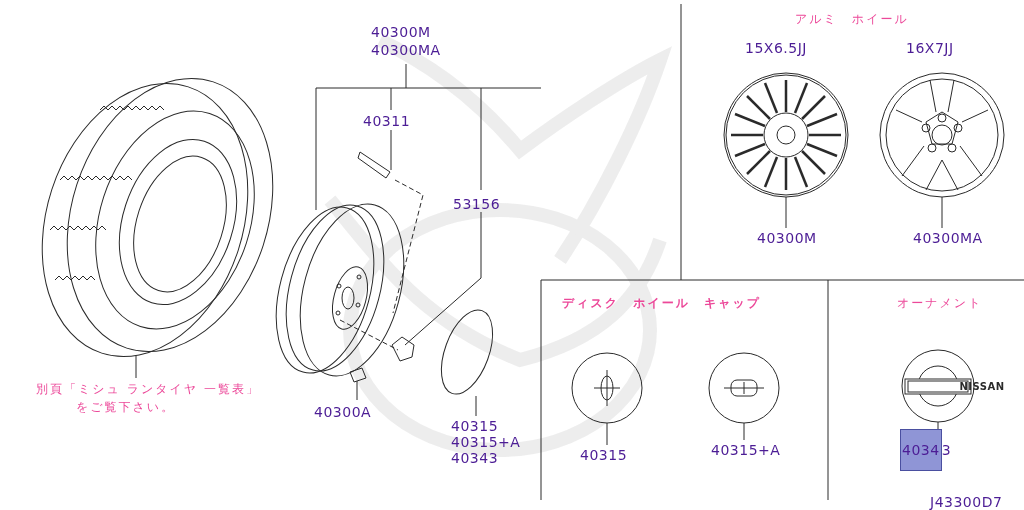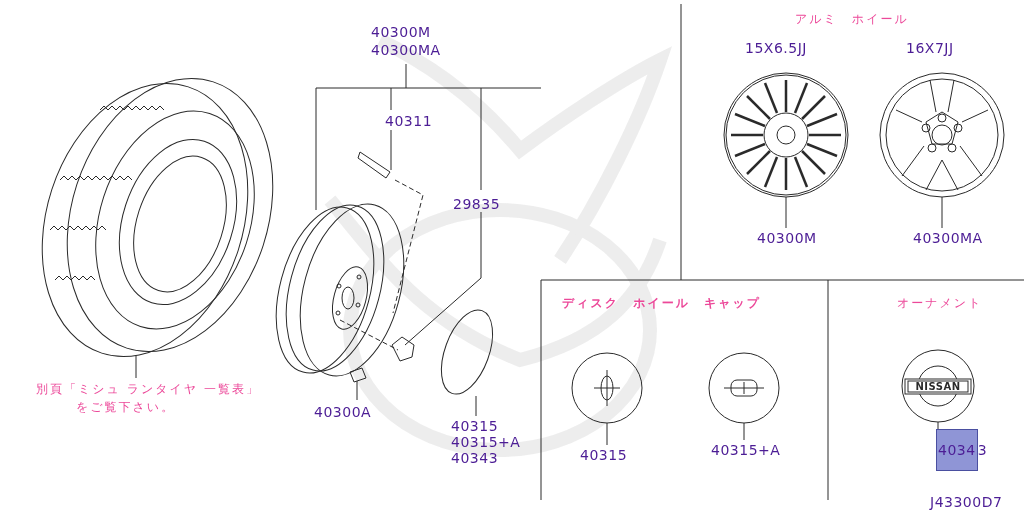--- a/index.html
+++ b/index.html
@@ -1,21 +1,21 @@
 <!DOCTYPE html>
 <html><head>
 <meta charset="utf-8">
 <style>
   html, body { margin:0; padding:0; background:#ffffff; }
   body { width:1024px; height:510px; position:relative; overflow:hidden;
          font-family:"DejaVu Sans", sans-serif; color:#2a2a2a; }
   .lbl { position:absolute; font-family:"DejaVu Sans", sans-serif; font-size:14px; line-height:16px; color:#4c1d95; white-space:nowrap; letter-spacing:0.5px; }
   .jp { position:absolute; font-size:12px; line-height:15px; color:#ec4899; white-space:nowrap; letter-spacing:2px; }
   svg.art { position:absolute; left:0; top:0; }
-  .hl { background:#8f95d6; border:1px solid #4a4fa0; padding:12px 1px;margin-left:36px; }
+  .hl { background:#8f95d6; border:1px solid #4a4fa0; padding:12px 1px; }
 </style>
 </head>
 <body>
 
 <svg class="art" width="1024" height="510" viewBox="0 0 1024 510" fill="none" stroke="#2a2a2a" stroke-width="1">
 
   <g stroke="#ececec" stroke-width="14" opacity="0.9">
     <path d="M380 40 C 420 60 470 90 520 150 C 560 120 620 80 660 60 C 640 120 600 200 560 260"></path>
     <path d="M330 200 C 380 260 420 320 520 360 C 600 340 640 300 660 240"></path>
     <ellipse cx="500" cy="330" rx="150" ry="120"></ellipse>
@@ -129,34 +129,34 @@
     <rect x="908" y="381" width="60" height="11"></rect>
     <line x1="938" y1="422" x2="938" y2="442"></line>
   </g>
 </svg>
 
 <div class="jp" style="left:36px;top:382px;">別頁「ミシュ ランタイヤ 一覧表」</div>
 <div class="jp" style="left:76px;top:400px;">をご覧下さい。</div>
 
 <div class="lbl" style="left:371px;top:24px;">40300M</div>
 <div class="lbl" style="left:371px;top:42px;">40300MA</div>
-<div class="lbl" style="left:385px;top:113px;">40311</div>
-<div class="lbl" style="left:453px;top:196px;">29835</div>
+<div class="lbl" style="left:363px;top:113px;">40311</div>
+<div class="lbl" style="left:453px;top:196px;">53156</div>
 <div class="lbl" style="left:314px;top:404px;">40300A</div>
 <div class="lbl" style="left:451px;top:418px;">40315</div>
 <div class="lbl" style="left:451px;top:434px;">40315+A</div>
 <div class="lbl" style="left:451px;top:450px;">40343</div>
 
 <div class="jp" style="left:795px;top:12px;">アルミ　ホイール</div>
 <div class="lbl" style="left:745px;top:40px;">15X6.5JJ</div>
 <div class="lbl" style="left:906px;top:40px;">16X7JJ</div>
 <div class="lbl" style="left:757px;top:230px;">40300M</div>
 <div class="lbl" style="left:913px;top:230px;">40300MA</div>
 
 <div class="jp" style="left:562px;top:296px;font-weight:bold;">ディスク　ホイール　キャップ</div>
 <div class="lbl" style="left:580px;top:447px;">40315</div>
 <div class="lbl" style="left:711px;top:442px;">40315+A</div>
 
 <div class="jp" style="left:897px;top:296px;">オーナメント</div>
-<div style="position:absolute;left:908px;top:380px;width:60px;text-align:center;font-family:'DejaVu Sans',sans-serif;font-weight:bold;font-size:10px;line-height:13px;letter-spacing:0.5px;color:#2a2a2a;">NISSAN</div>
+<div style="position:absolute;left:908px;top:380px;width:60px;text-align:center;font-family:'DejaVu Sans',sans-serif;font-weight:bold;font-size:10px;line-height:13px;letter-spacing:0.5px;color:#2a2a2a;padding-left:44px;">NISSAN</div>
 <div class="lbl" style="left:900px;top:442px;"><span class="hl">4034</span><span>3</span></div>
 
 <div class="lbl" style="left:930px;top:494px;">J43300D7</div>
 
 </body></html>

